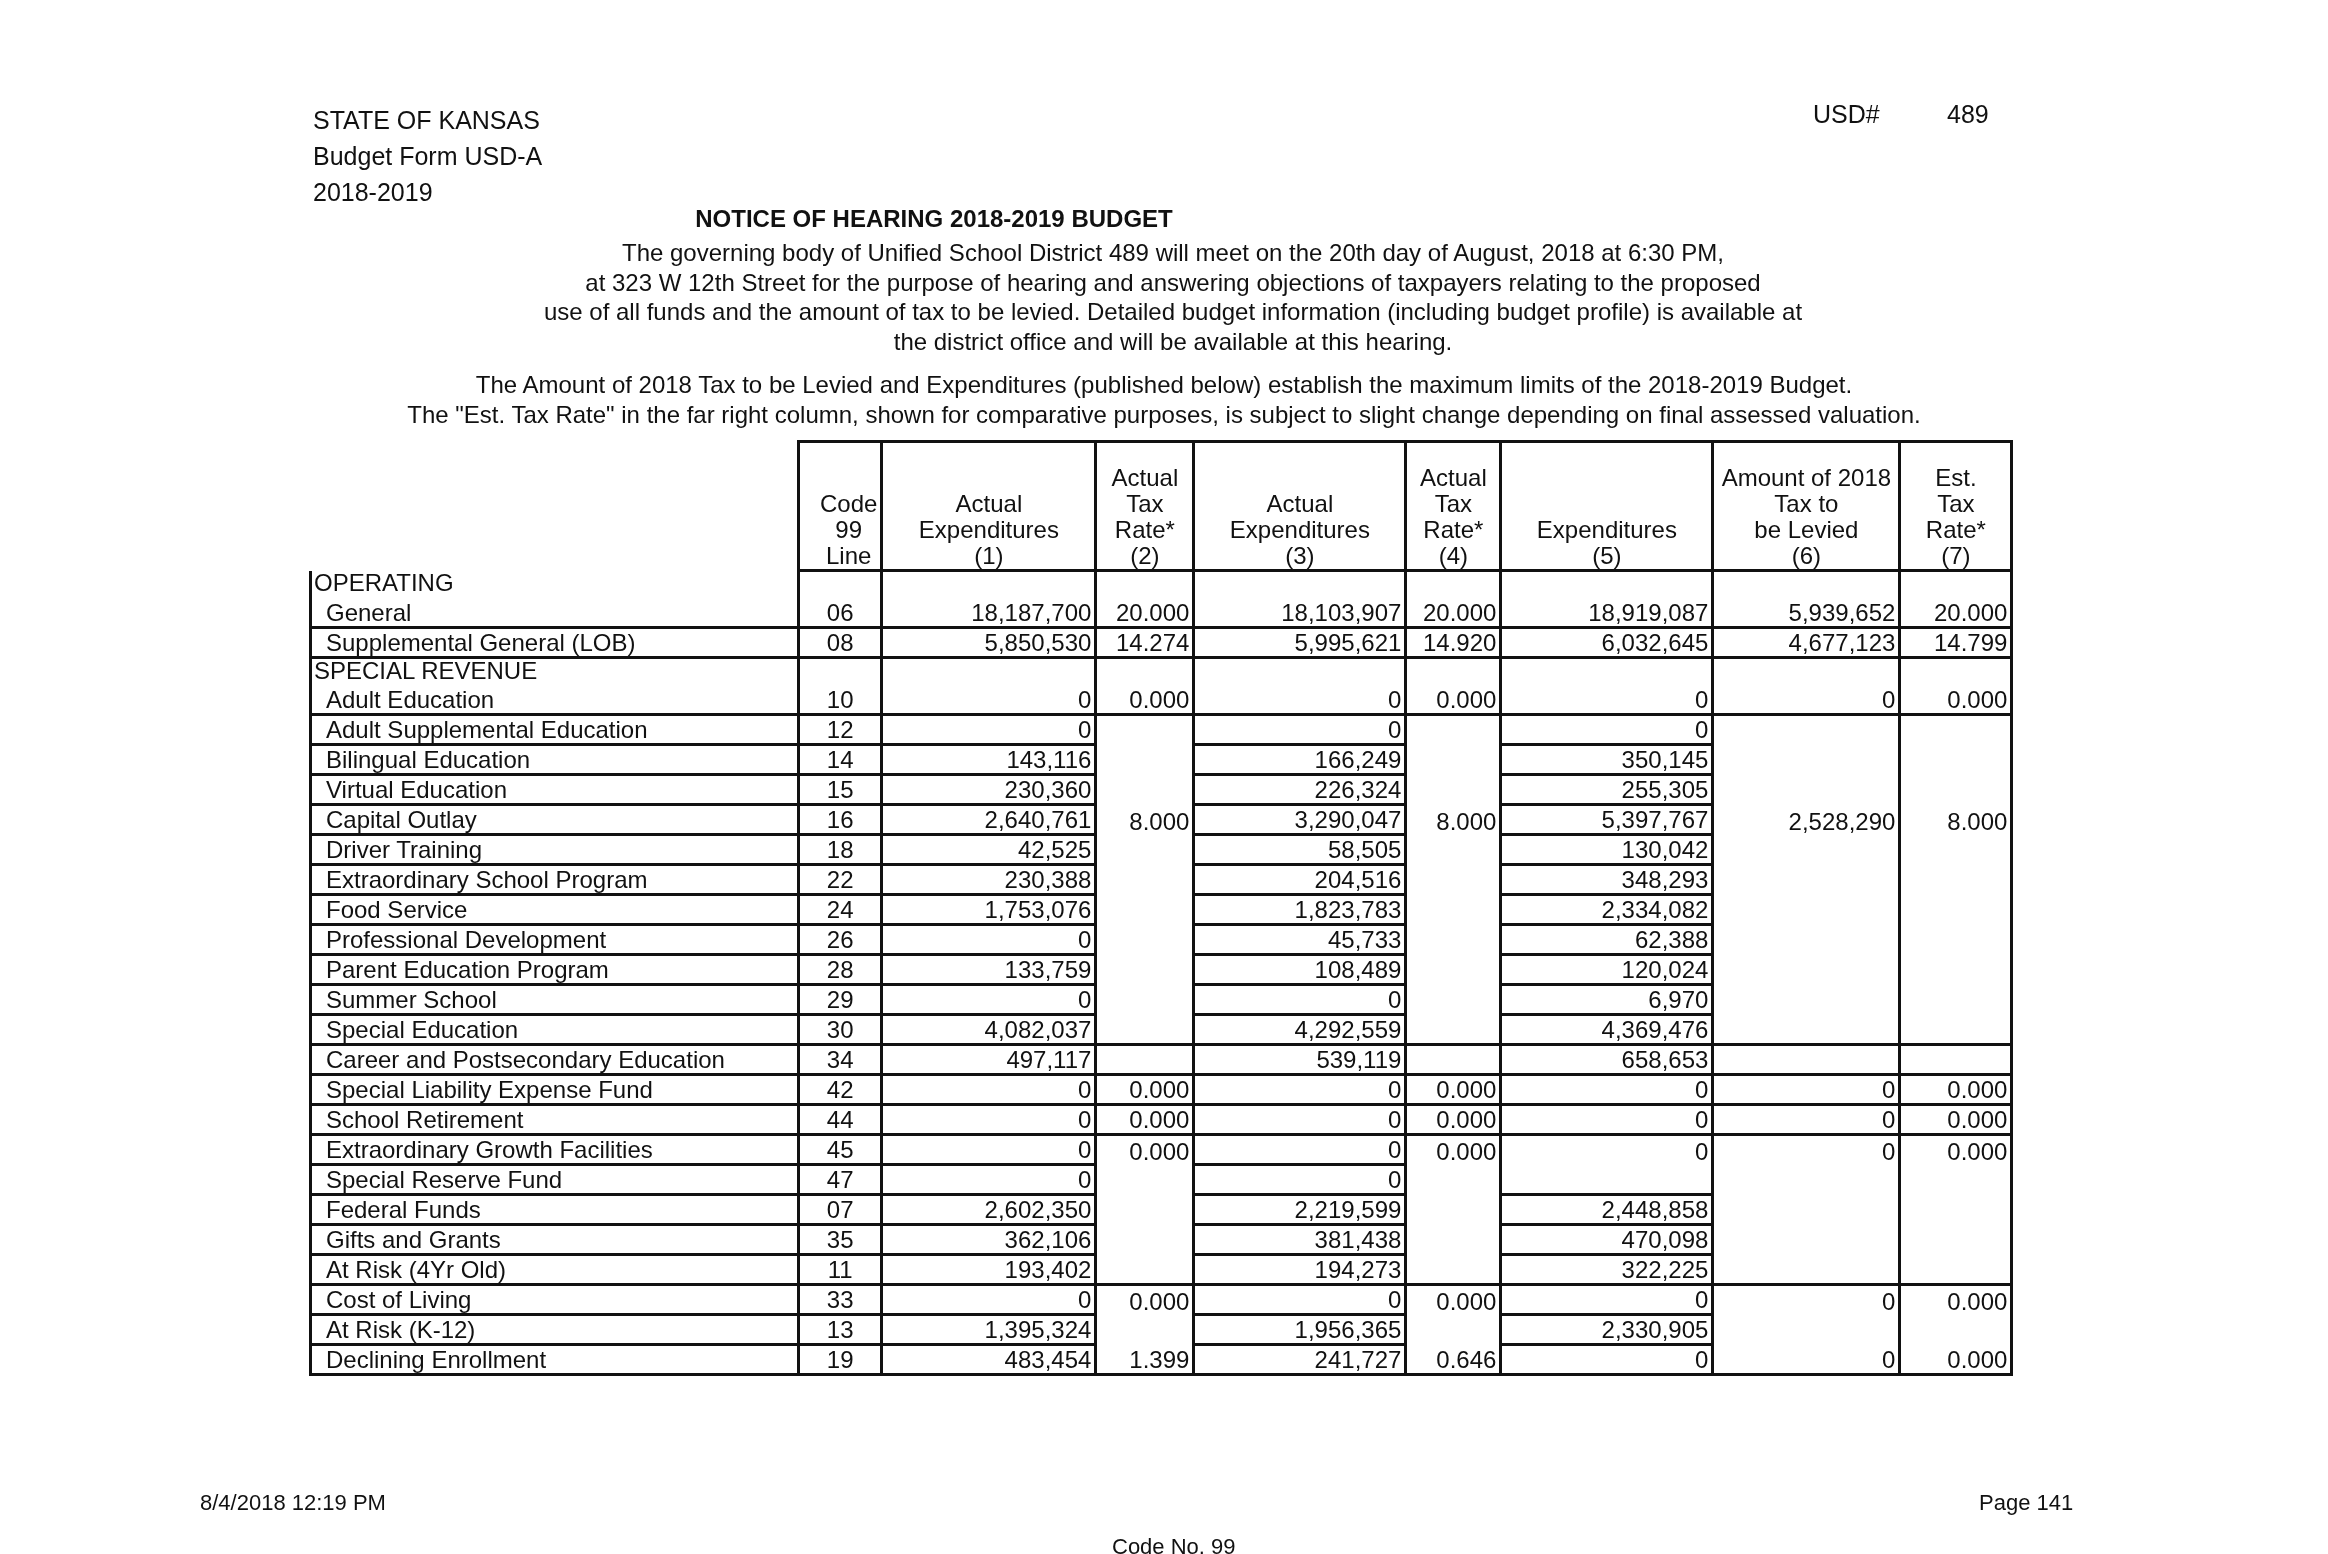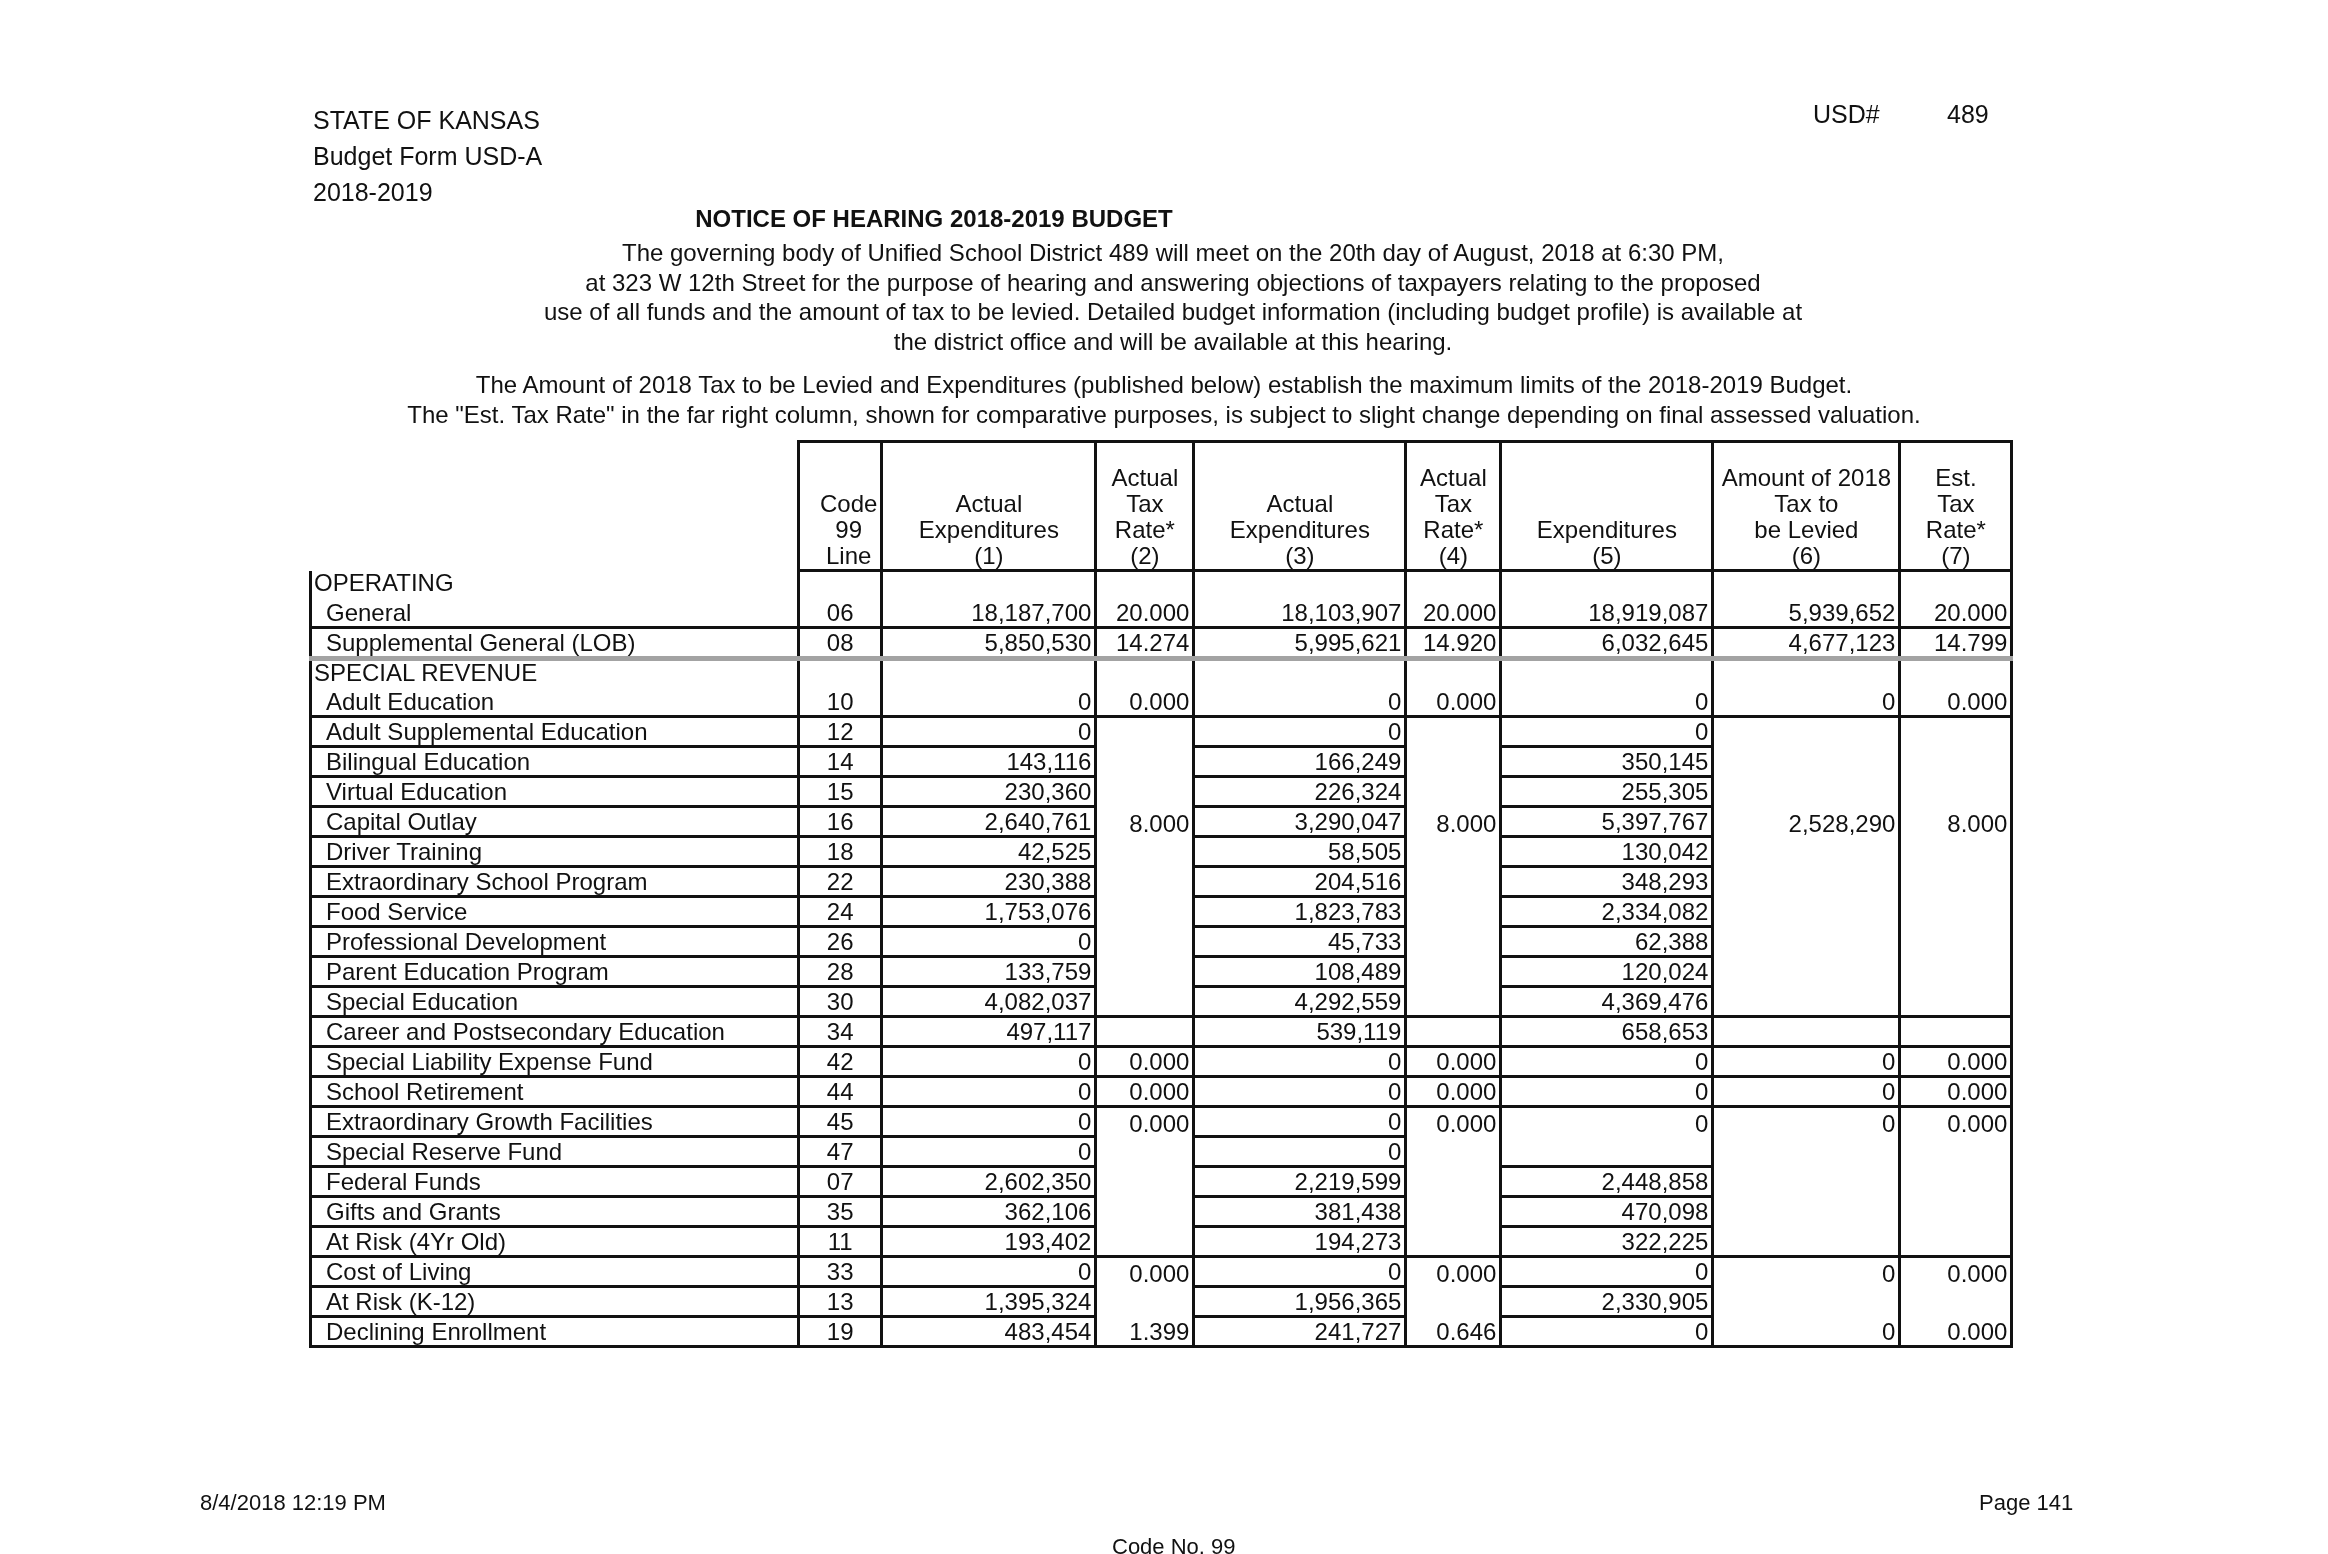--- a/index.html
+++ b/index.html
@@ -15,21 +15,21 @@
   .para div { white-space: nowrap; }
 
   table.budget { position: absolute; left: 309px; top: 440px; border-collapse: collapse; table-layout: fixed;
                  font-size: 24px; }
   table.budget td { padding: 0 3px; height: 27px; line-height: 27px; white-space: nowrap; overflow: hidden;
                     vertical-align: bottom; }
   col.c-label { width: 488px; } col.c-code { width: 66px; } col.c1 { width: 214px; } col.c2 { width: 98px; }
   col.c3 { width: 212px; } col.c4 { width: 95px; } col.c5 { width: 212px; } col.c6 { width: 187px; } col.c7 { width: 112px; }
   .b { border: 3px solid #111; }
   .bl { border-left: 3px solid #111; } .br { border-right: 3px solid #111; }
-  .bt { border-top: 5px solid #a3a3a3; } .bb { border-bottom: 3px solid #111; }
+  .bt { border-top: 3px solid #a3a3a3; } .bb { border-bottom: 3px solid #111; }
   .num { text-align: right; }
   .ctr { text-align: center; }
   .grp { text-align: center; height: 30px !important; line-height: 30px !important; }
   .colhead td.h { text-align: center; line-height: 26px; vertical-align: bottom; white-space: normal; height: 126px; }
   .colhead td.h div { line-height: 26px; }
   td.label { padding-left: 14px !important; }
   td.section { padding-left: 2px !important; }
   .footer { position: absolute; top: 1490px; font-size: 22px; }
 </style>
 </head>
@@ -265,20 +265,31 @@
         <td class="ctr bl br bb">28</td>
         <td class="num bl br bb">133,759</td>
         <td class="num bl br"></td>
         <td class="num bl br bb">108,489</td>
         <td class="num bl br"></td>
         <td class="num bl br bb">120,024</td>
         <td class="num bl br"></td>
         <td class="num bl br"></td>
       </tr>
       <tr>
+        <td class="label bl br bb">Summer School</td>
+        <td class="ctr bl br bb">29</td>
+        <td class="num bl br bb">0</td>
+        <td class="num bl br"></td>
+        <td class="num bl br bb">0</td>
+        <td class="num bl br"></td>
+        <td class="num bl br bb">6,970</td>
+        <td class="num bl br"></td>
+        <td class="num bl br"></td>
+      </tr>
+      <tr>
         <td class="label bl br bb">Special Education</td>
         <td class="ctr bl br bb">30</td>
         <td class="num bl br bb">4,082,037</td>
         <td class="num bl br bb"></td>
         <td class="num bl br bb">4,292,559</td>
         <td class="num bl br bb"></td>
         <td class="num bl br bb">4,369,476</td>
         <td class="num bl br bb"></td>
         <td class="num bl br bb"></td>
       </tr>

